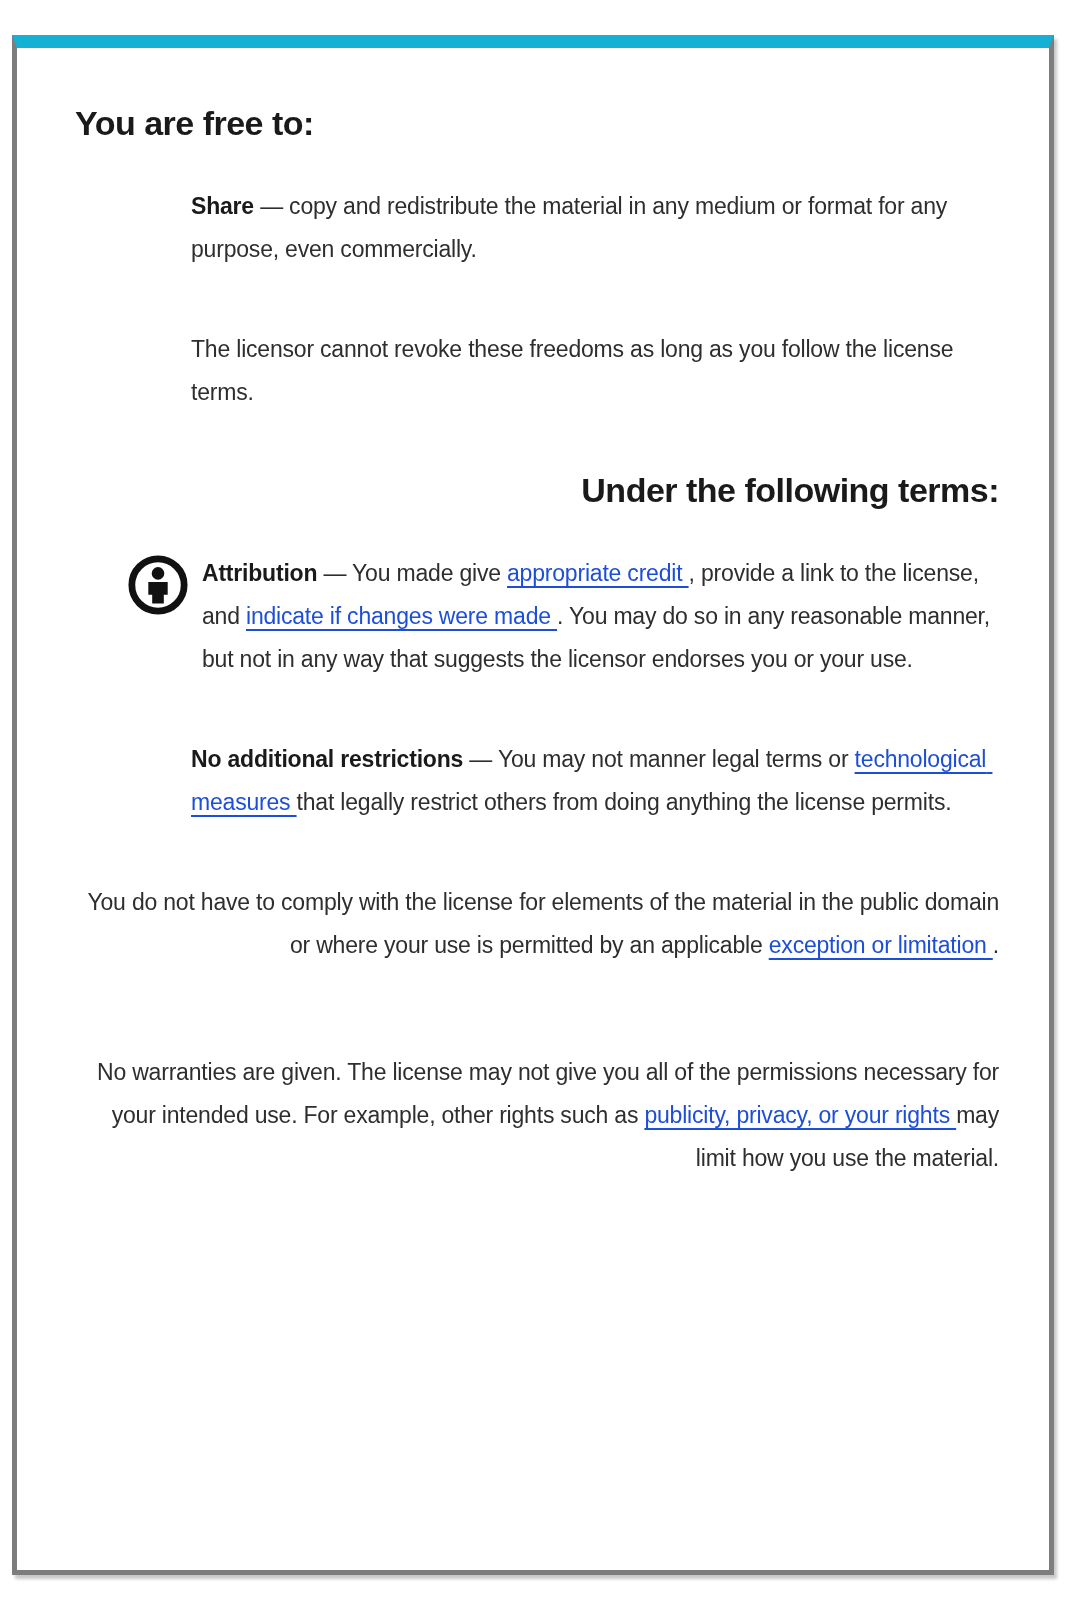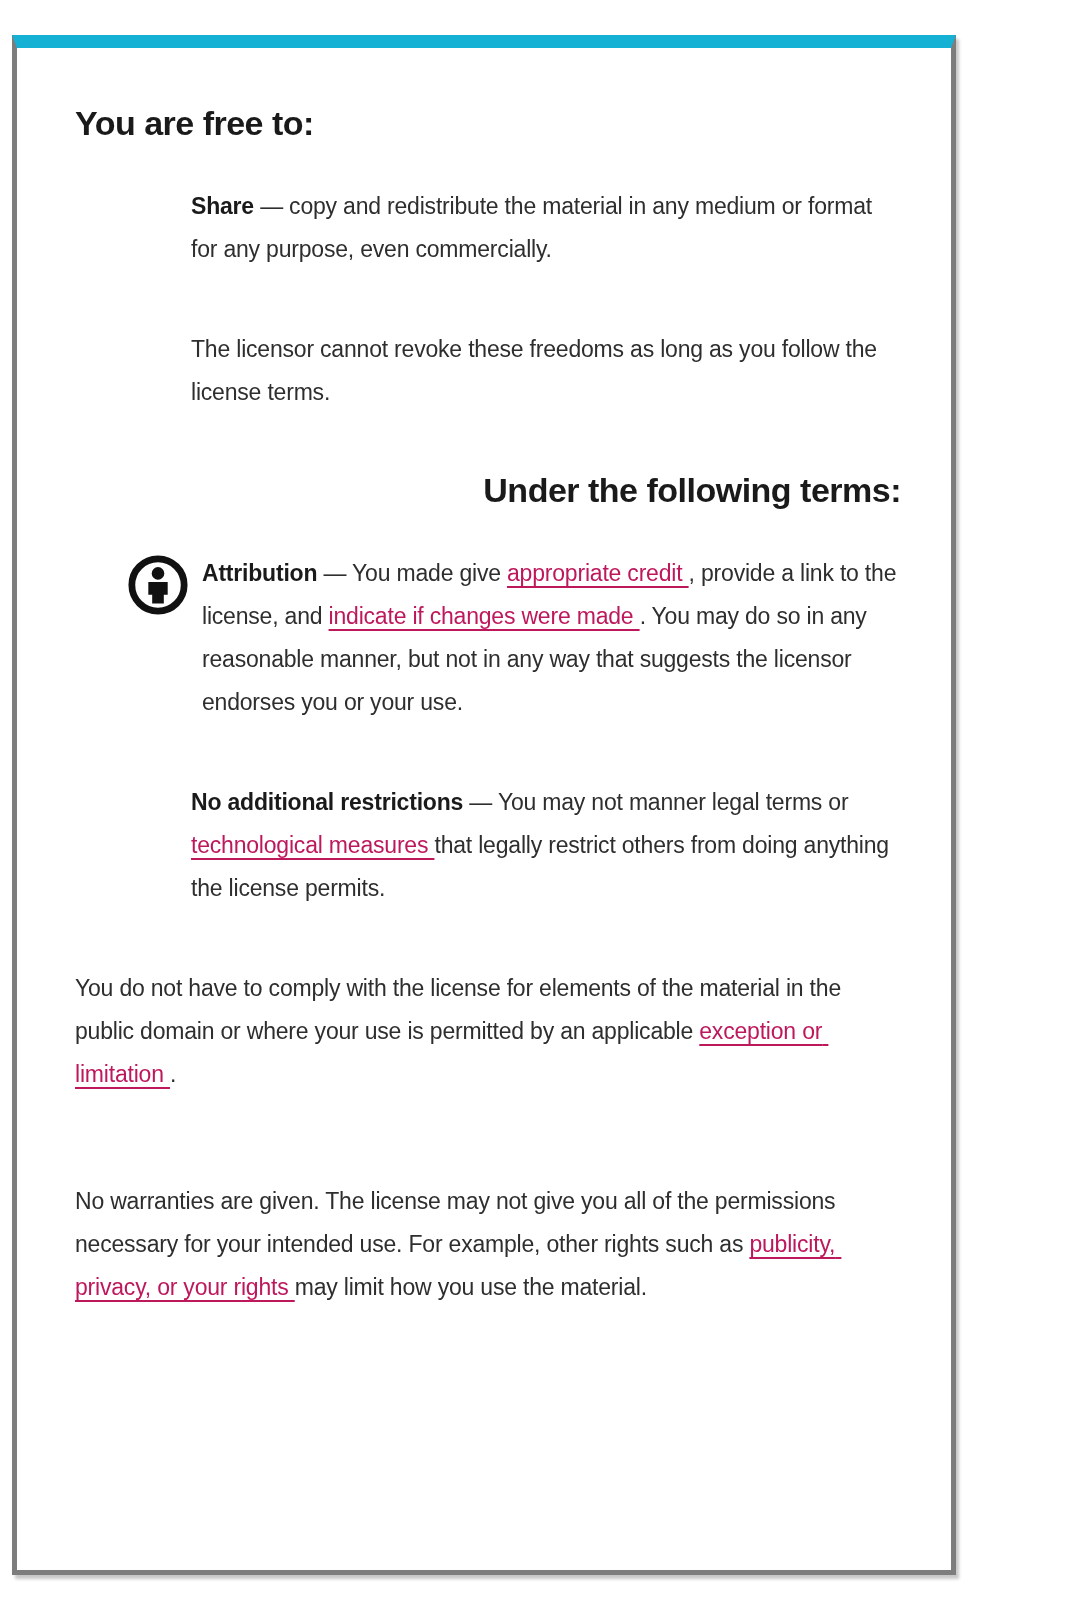--- a/index.html
+++ b/index.html
@@ -12,21 +12,21 @@
     position: relative;
     width: 1091px;
     height: 1600px;
     background: #ffffff;
     overflow: hidden;
   }
   .deed-box {
     position: absolute;
     left: 12px;
     top: 35px;
-    width: 944px;
+    width: 1042px;
     height: 1540px;
     box-sizing: border-box;
     background: #ffffff;
     border-top: 13px solid #14b1d5;
     border-left: 5px solid #7d7d7d;
     border-right: 5px solid #7d7d7d;
     border-bottom: 5px solid #7d7d7d;
     box-shadow: 3px 4px 3px rgba(0,0,0,0.22);
     padding: 56px 50px 0 58px;
   }
@@ -44,21 +44,21 @@
   .para {
     font-size: 23px;
     line-height: 43px;
     letter-spacing: -0.2px;
     color: #2e2e2e;
     margin: 0 0 57px 0;
     max-width: 800px;
   }
   .para .lead { font-weight: 700; color: #1a1a1a; }
   .para a.link {
-    color: #be185d;
+    color: #1d4ed8;
     text-decoration: underline;
     text-decoration-thickness: 2px;
     text-underline-offset: 5px;
     white-space: pre-wrap;
   }
   .term-item {
     position: relative;
     padding-left: 127px;
   }
   .term-item .para { margin-left: 0; }
@@ -66,20 +66,21 @@
     position: absolute;
     left: 52px;
     top: 2px;
     width: 62px;
     height: 62px;
     display: inline-block;
   }
   .full-para {
     max-width: 940px;
     margin-bottom: 84px;
+    text-align: right;
   }
   .full-para:last-child { margin-bottom: 0; }
 </style>
 </head>
 <body>
 
 <div class="page">
   <div class="deed-box">
 
     <h2 class="deed-heading free-heading">You are free to:</h2>

